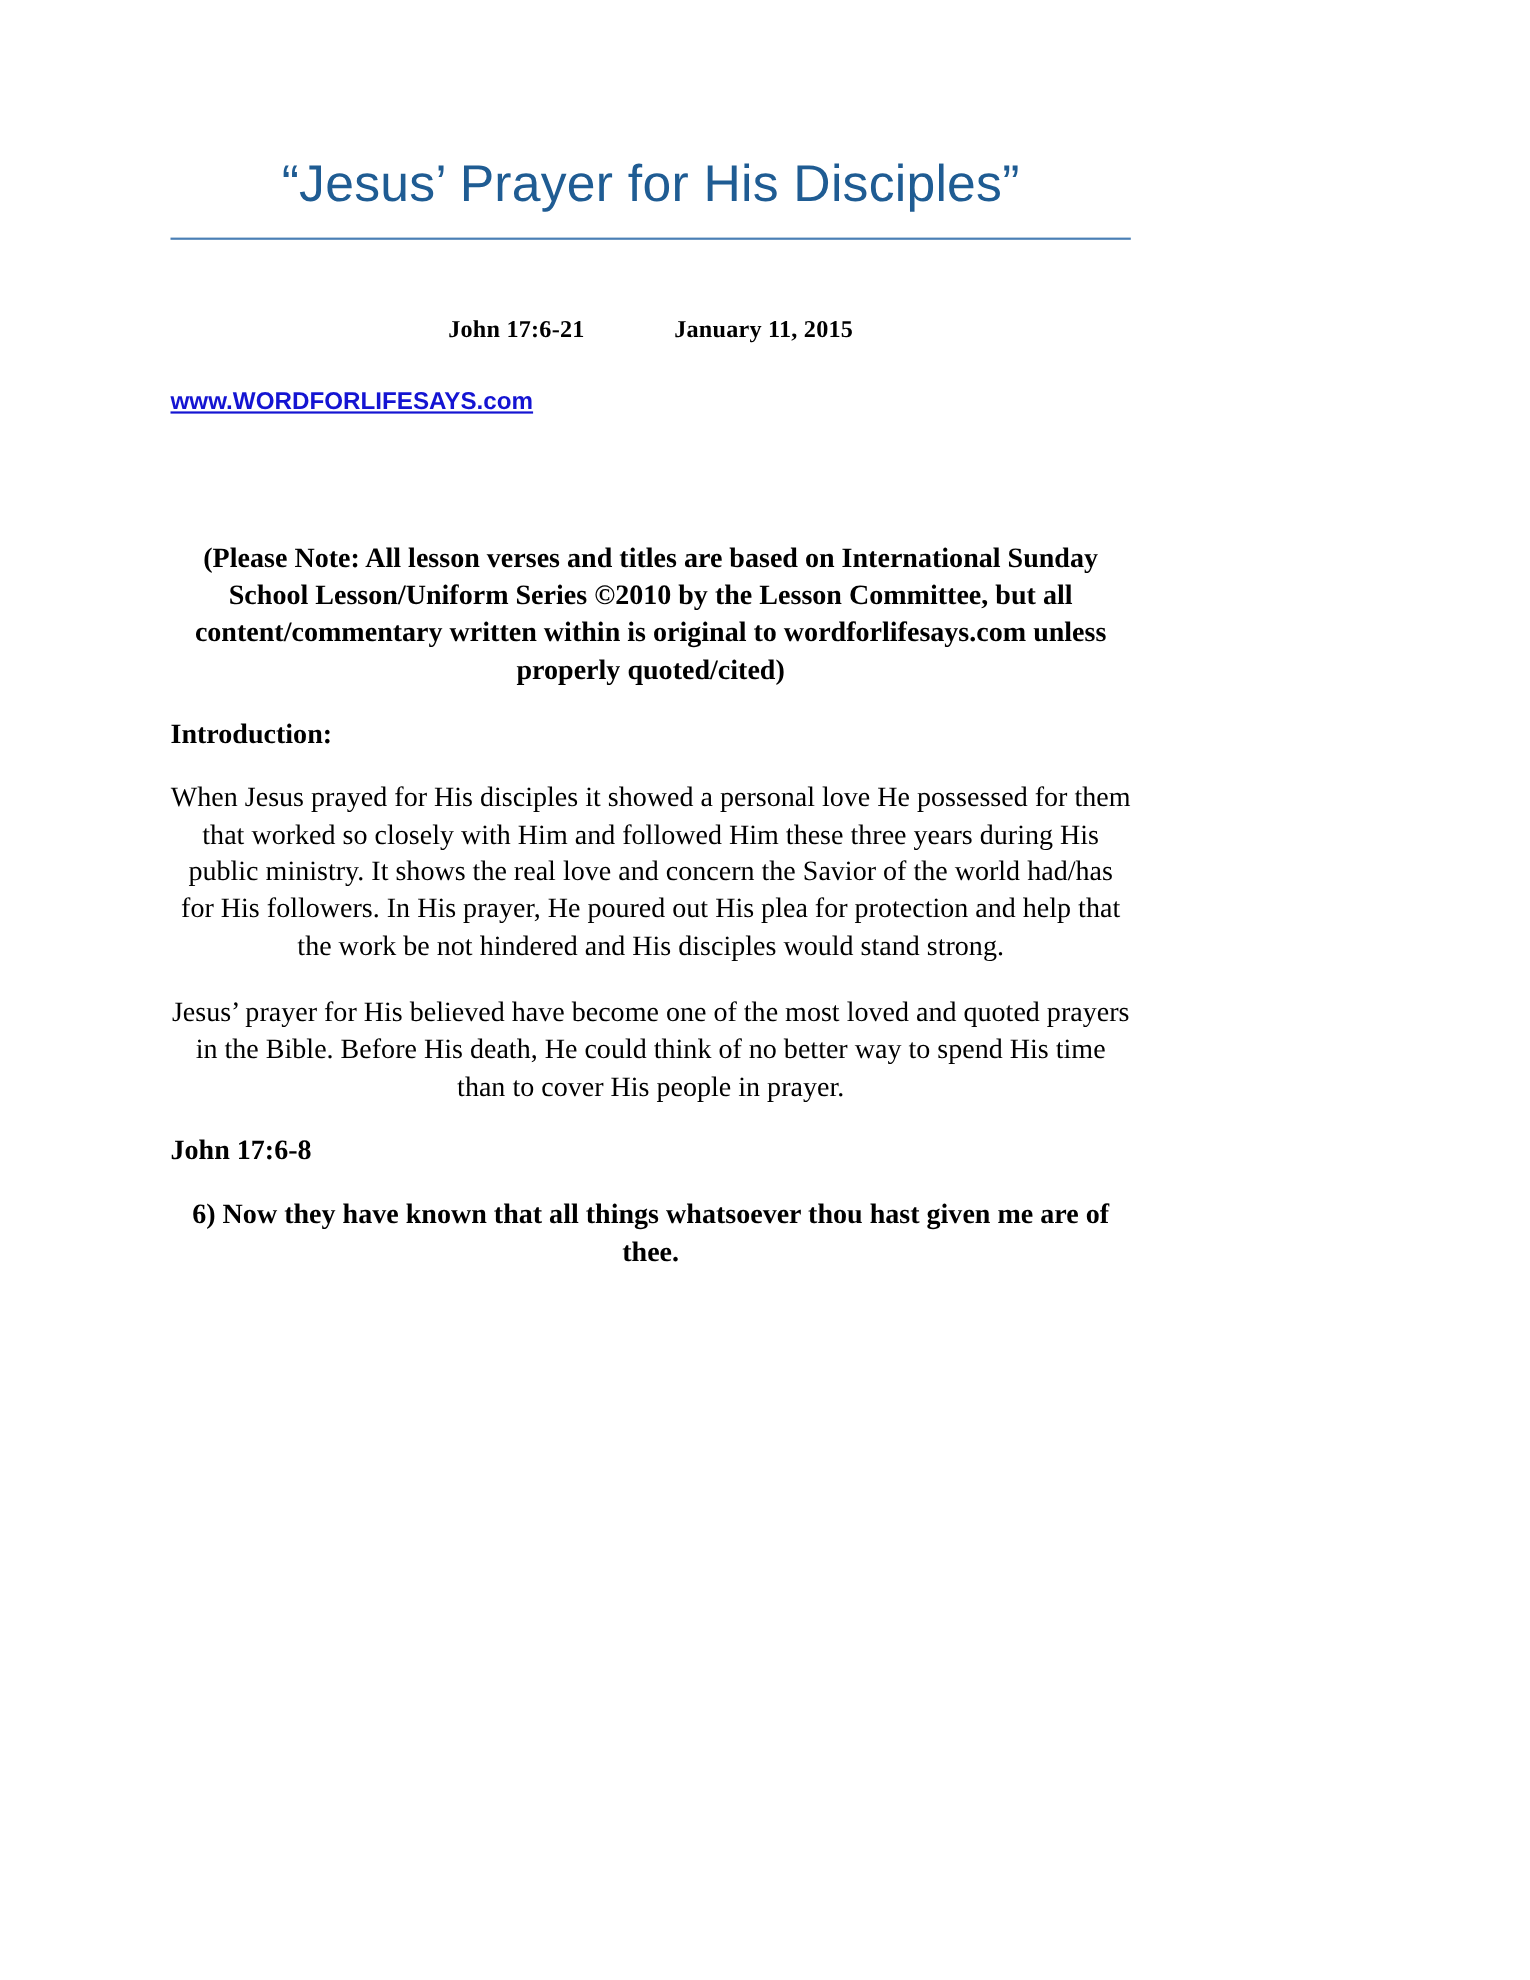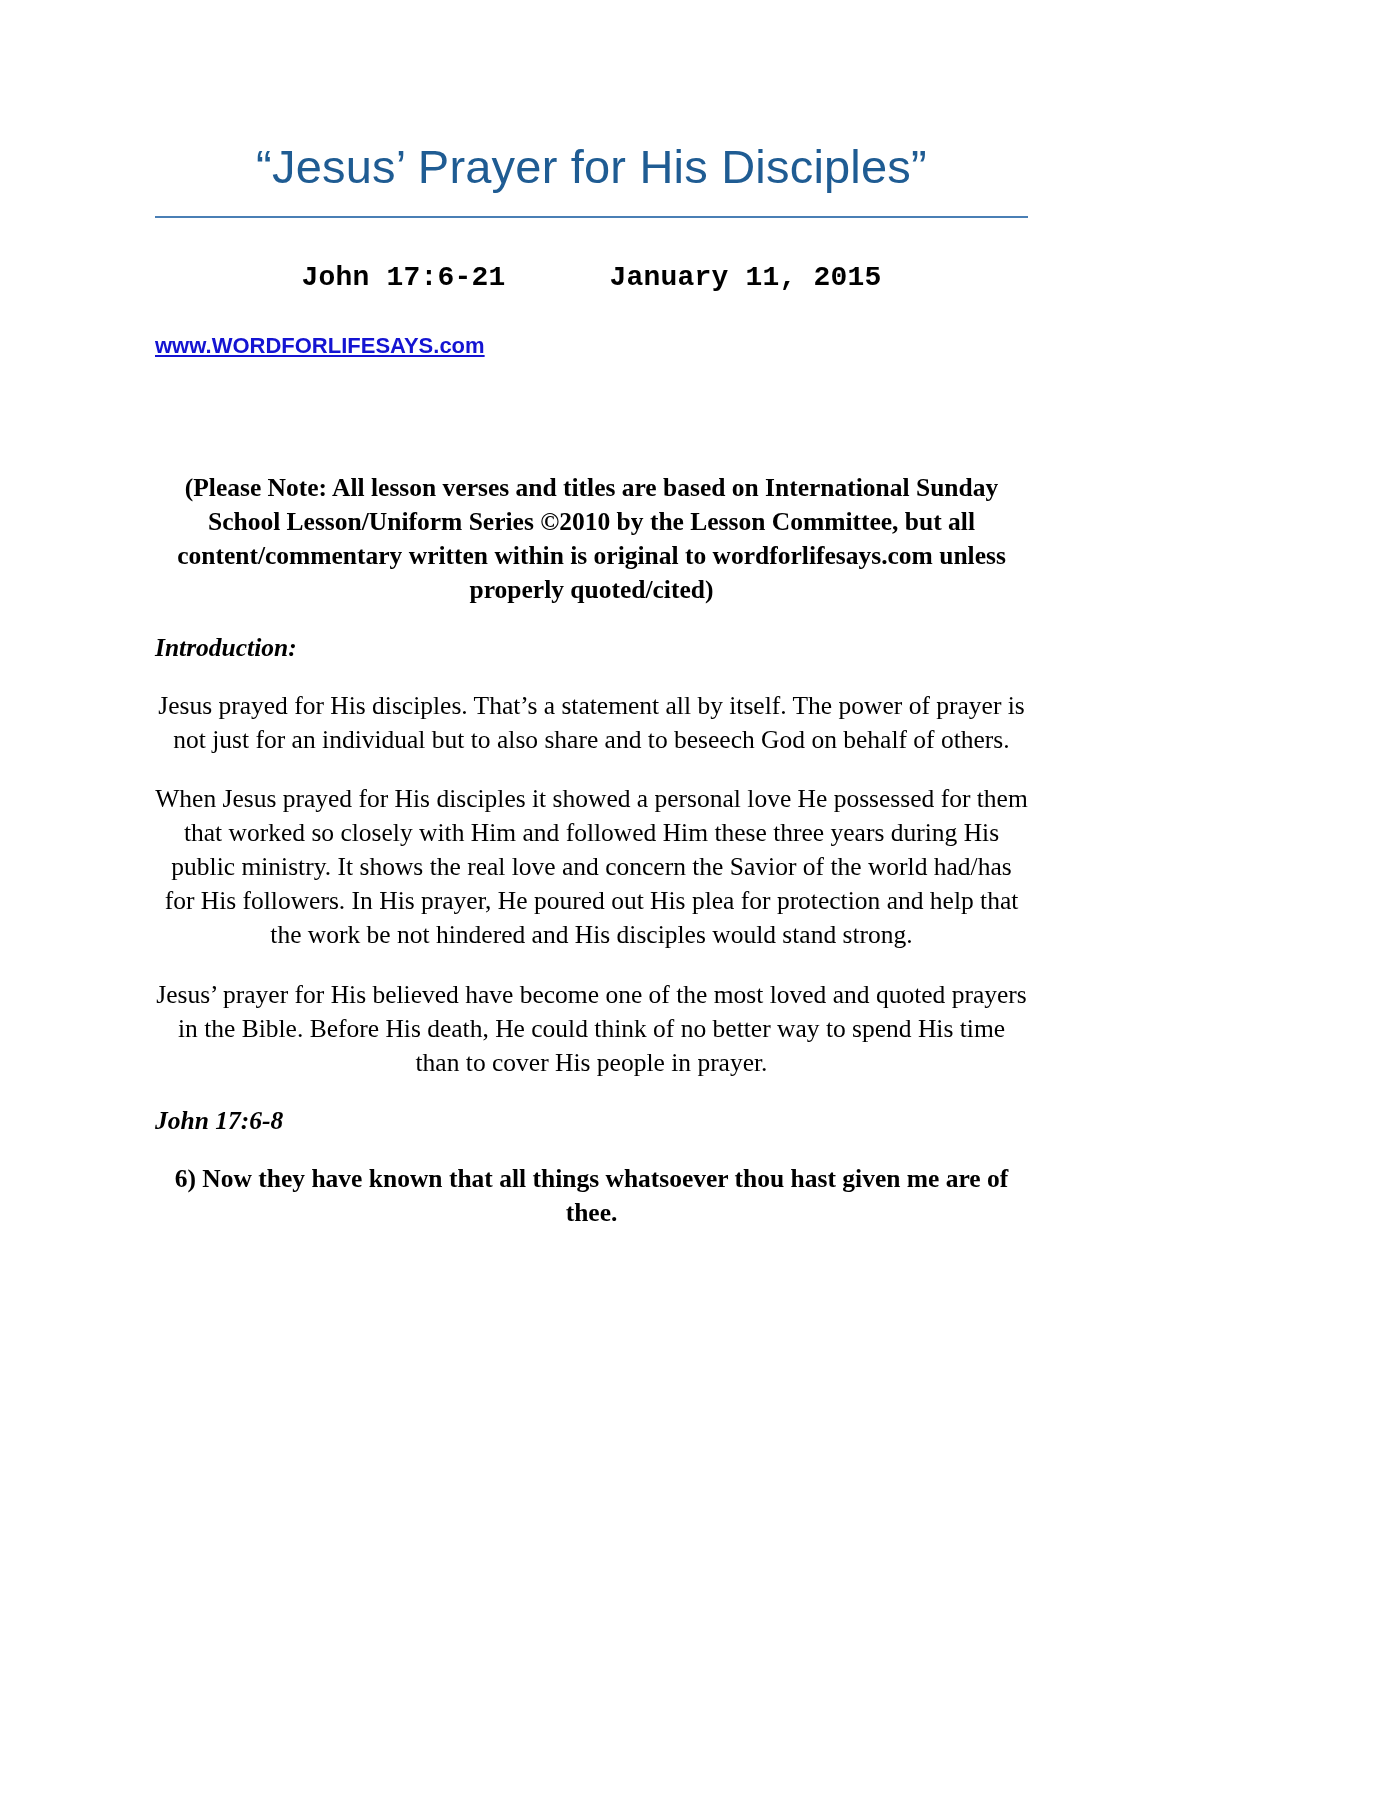--- a/index.html
+++ b/index.html
@@ -29,25 +29,25 @@
     letter-spacing: 0.2px;
     margin: 30px 0 0 0;
     line-height: 1.15;
   }
   .title-rule {
     border-bottom: 2.5px solid #4a7fb5;
     margin: 22px 0 0 0;
     height: 0;
   }
   .subline {
-    font-family: Liberation Mono, monospace;
+    font-family: Liberation Serif, serif;
     font-weight: bold;
-    font-size: 28px;
+    font-size: 22px;
     text-align: center;
-    margin-top: 44px;
+    margin-top: 68px;
     letter-spacing: 0.2px;
   }
   .subline .gap {
     display: inline-block;
     width: 70px;
   }
   .weblink {
     margin-top: 40px;
   }
   .weblink a {
@@ -66,21 +66,20 @@
     margin: 0 0 26px 0;
     text-align: center;
   }
   p.bold {
     font-weight: bold;
   }
   p.heading {
     font-weight: bold;
     font-size: 25.5px;
     margin: 0 0 26px 0;
-    font-style: italic;
   }
 </style>
 </head>
 <body>
 
 <div class="page">
 
   <h1 class="doc-title">“Jesus’ Prayer for His Disciples”</h1>
   <div class="title-rule"></div>
 
@@ -93,21 +92,20 @@
   <div class="weblink">
     <a href="#">www.WORDFORLIFESAYS.com</a>
   </div>
 
   <div class="body-block">
 
     <p class="para bold">(Please Note: All lesson verses and titles are based on International Sunday School Lesson/Uniform Series ©2010 by the Lesson Committee, but all content/commentary written within is original to wordforlifesays.com unless properly quoted/cited)</p>
 
     <p class="heading">Introduction:</p>
 
-    <p class="para">Jesus prayed for His disciples.  That’s a statement all by itself.  The power of prayer is not just for an individual but to also share and to beseech God on behalf of others.</p>
     <p class="para">When Jesus prayed for His disciples it showed a personal love He possessed for them that worked so closely with Him and followed Him these three years during His public ministry.  It shows the real love and concern the Savior of the world had/has for His followers.  In His prayer, He poured out His plea for protection and help that the work be not hindered and His disciples would stand strong.</p>
     <p class="para">Jesus’ prayer for His believed have become one of the most loved and quoted prayers in the Bible.  Before His death, He could think of no better way to spend His time than to cover His people in prayer.</p>
 
     <p class="heading">John 17:6-8</p>
 
     <p class="para bold">6)  Now they have known that all things whatsoever thou hast given me are of thee.</p>
 
   </div>
 </div>
 

